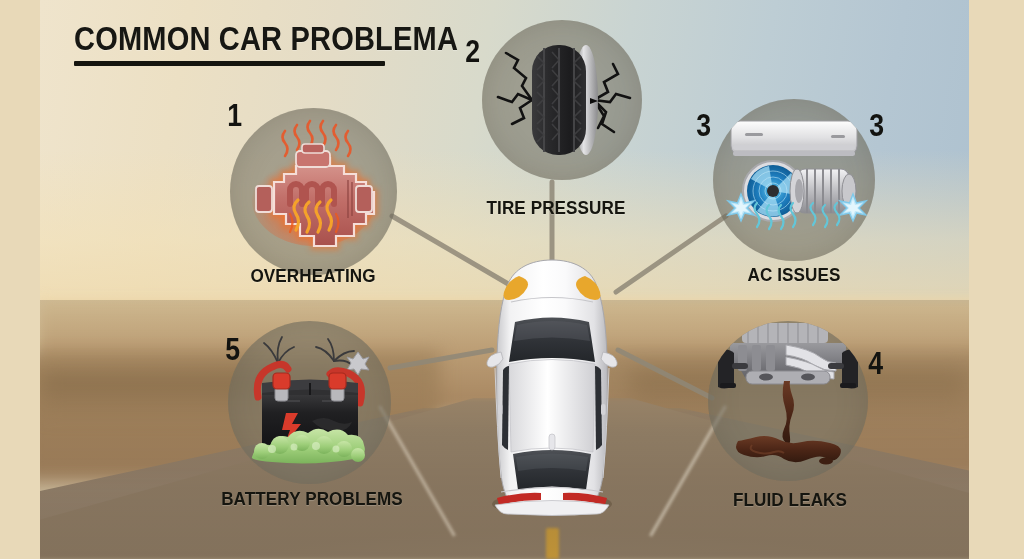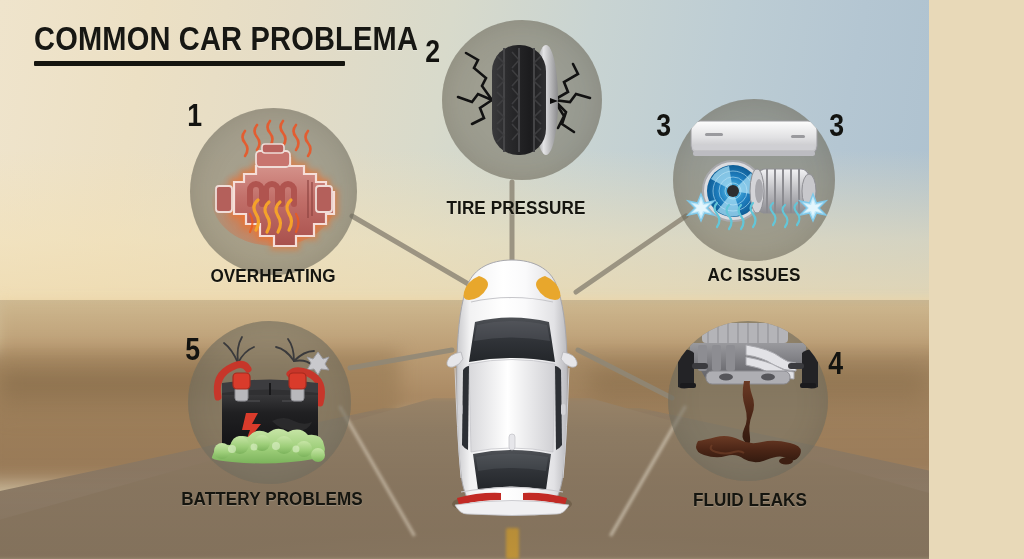--- a/index.html
+++ b/index.html
@@ -3,21 +3,21 @@
 <meta charset="utf-8">
 <title>Common Car Problems Infographic</title>
 <style>
   * { margin:0; padding:0; box-sizing:border-box; }
   html,body { width:1024px; height:559px; overflow:hidden; }
   body {
     font-family: "Liberation Sans", sans-serif;
     background:#e8d9b8;
     position:relative;
   }
-  #stage { position:absolute; inset:0; width:929px; height:559px; overflow:hidden; }
+  #stage { position:absolute; inset:0; width:929px; height:559px; overflow:hidden;margin-left:40px; }
 
   
   .bg-sky {
     position:absolute; left:0; top:0; width:1024px; height:330px;
     background:
       linear-gradient(100deg,
         #efe4cc 0%,
         #ece0c4 14%,
         #e4dcc6 28%,
         #d8dacb 42%,

